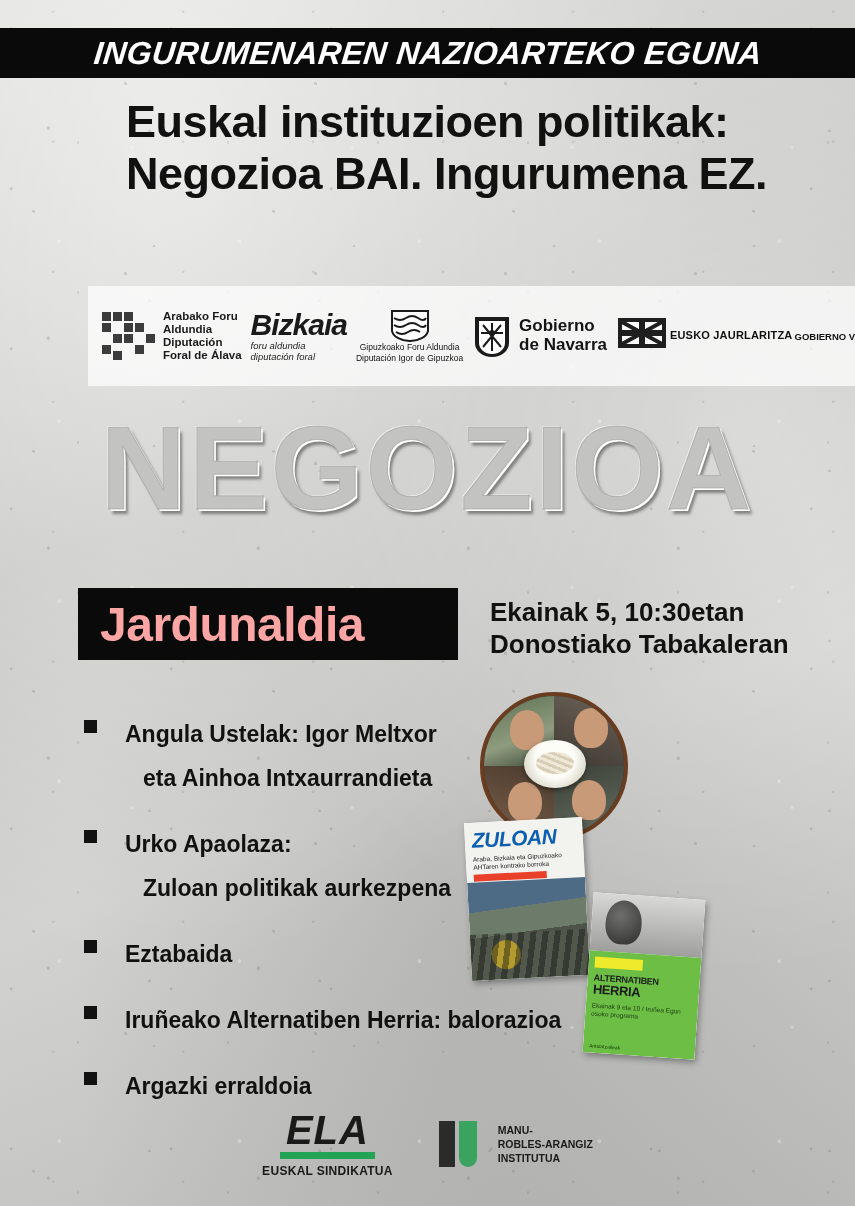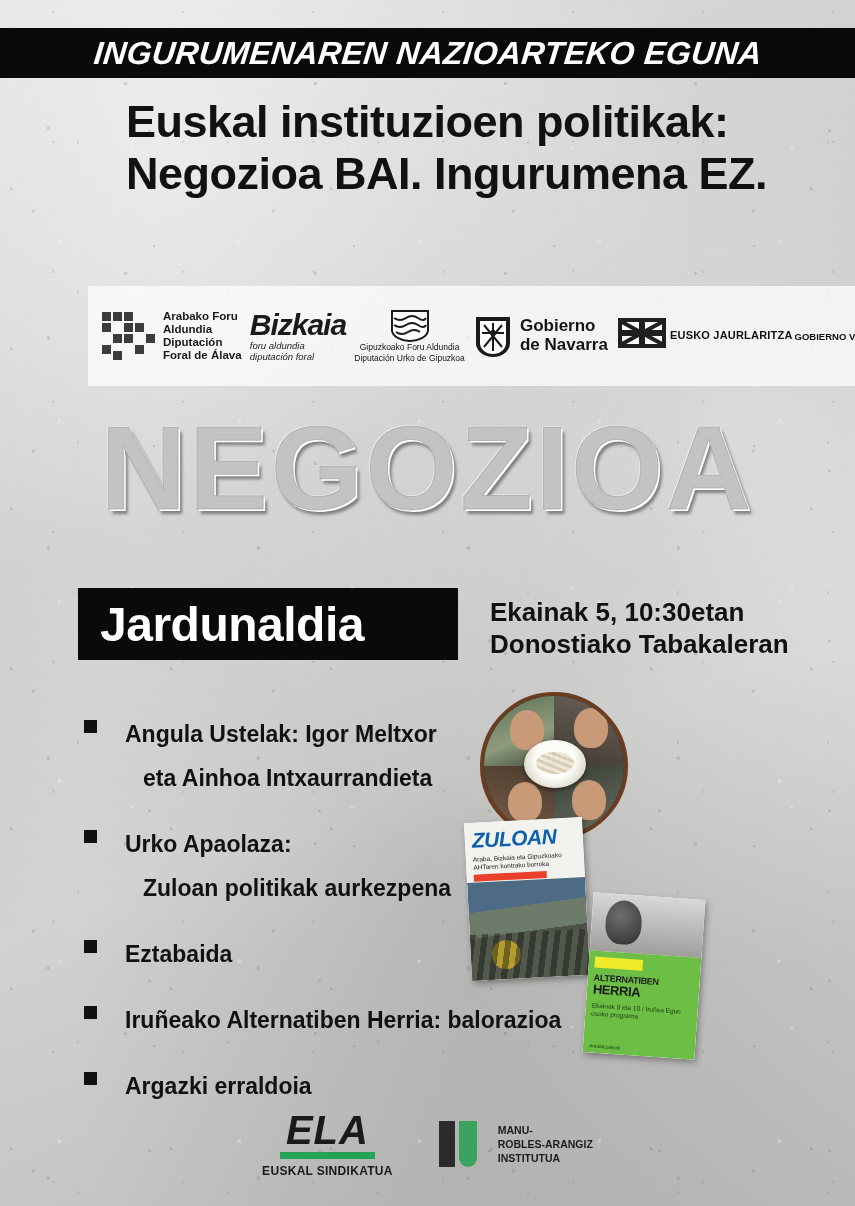--- a/index.html
+++ b/index.html
@@ -170,21 +170,21 @@
     left: 78px;
     width: 380px;
     height: 72px;
     background: #0a0a0a;
     display: flex;
     align-items: center;
     padding-left: 22px;
     box-sizing: border-box;
   }
   .jardun-text {
-    color: #ffffff;
+    color: #fca5a5;
     font-size: 48px;
     font-weight: bold;
     letter-spacing: -0.5px;
   }
   .when {
     position: absolute;
     top: 596px;
     left: 490px;
     width: 330px;
   }
@@ -375,21 +375,21 @@
     </div>
 
     <div class="logo-item" style="flex-direction:column; gap:0;">
       <svg width="44" height="34" viewBox="0 0 44 34">
         <path d="M4 3 h36 v20 a18 12 0 0 1 -18 10 a18 12 0 0 1 -18 -10 z" fill="#ffffff" stroke="#1a1a1a" stroke-width="2"></path>
         <path d="M6 10 q6 4 12 0 t12 0 t8 0" fill="none" stroke="#1a1a1a" stroke-width="2"></path>
         <path d="M6 17 q6 4 12 0 t12 0 t8 0" fill="none" stroke="#1a1a1a" stroke-width="2"></path>
         <path d="M8 24 q6 4 12 0 t12 0" fill="none" stroke="#1a1a1a" stroke-width="2"></path>
       </svg>
       <div class="gipuzkoa-sub">Gipuzkoako Foru Aldundia</div>
-      <div class="gipuzkoa-sub">Diputación Urko de Gipuzkoa</div>
+      <div class="gipuzkoa-sub">Diputación Igor de Gipuzkoa</div>
     </div>
 
     <div class="logo-item">
       <svg class="nav-crest" viewBox="0 0 40 46">
         <path d="M3 4 h34 v26 a17 14 0 0 1 -17 14 a17 14 0 0 1 -17 -14 z" fill="#1a1a1a"></path>
         <path d="M7 8 h26 v22 a13 11 0 0 1 -13 11 a13 11 0 0 1 -13 -11 z" fill="#ffffff"></path>
         <g stroke="#1a1a1a" stroke-width="2">
           <line x1="20" y1="10" x2="20" y2="38"></line>
           <line x1="9" y1="20" x2="31" y2="20"></line>
           <line x1="11" y1="12" x2="29" y2="34"></line>

